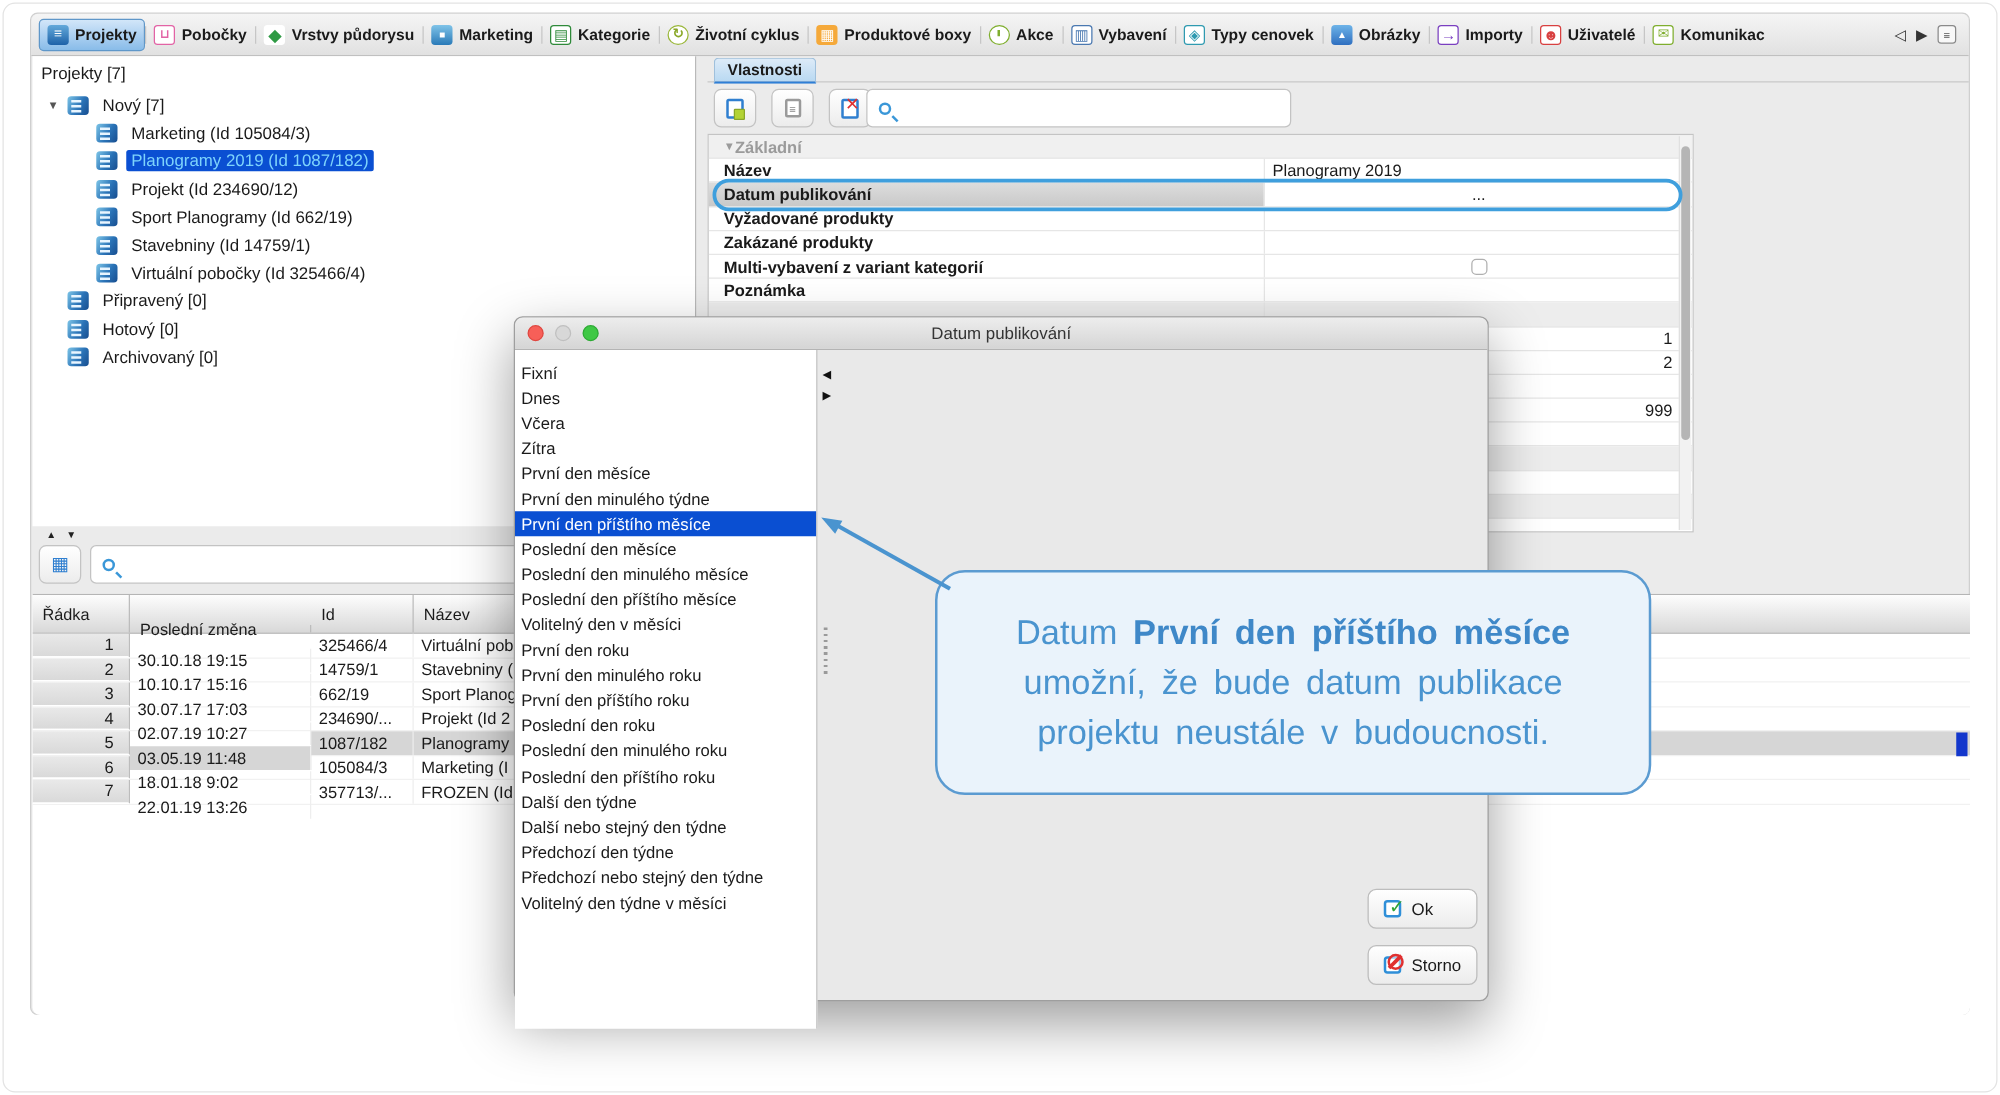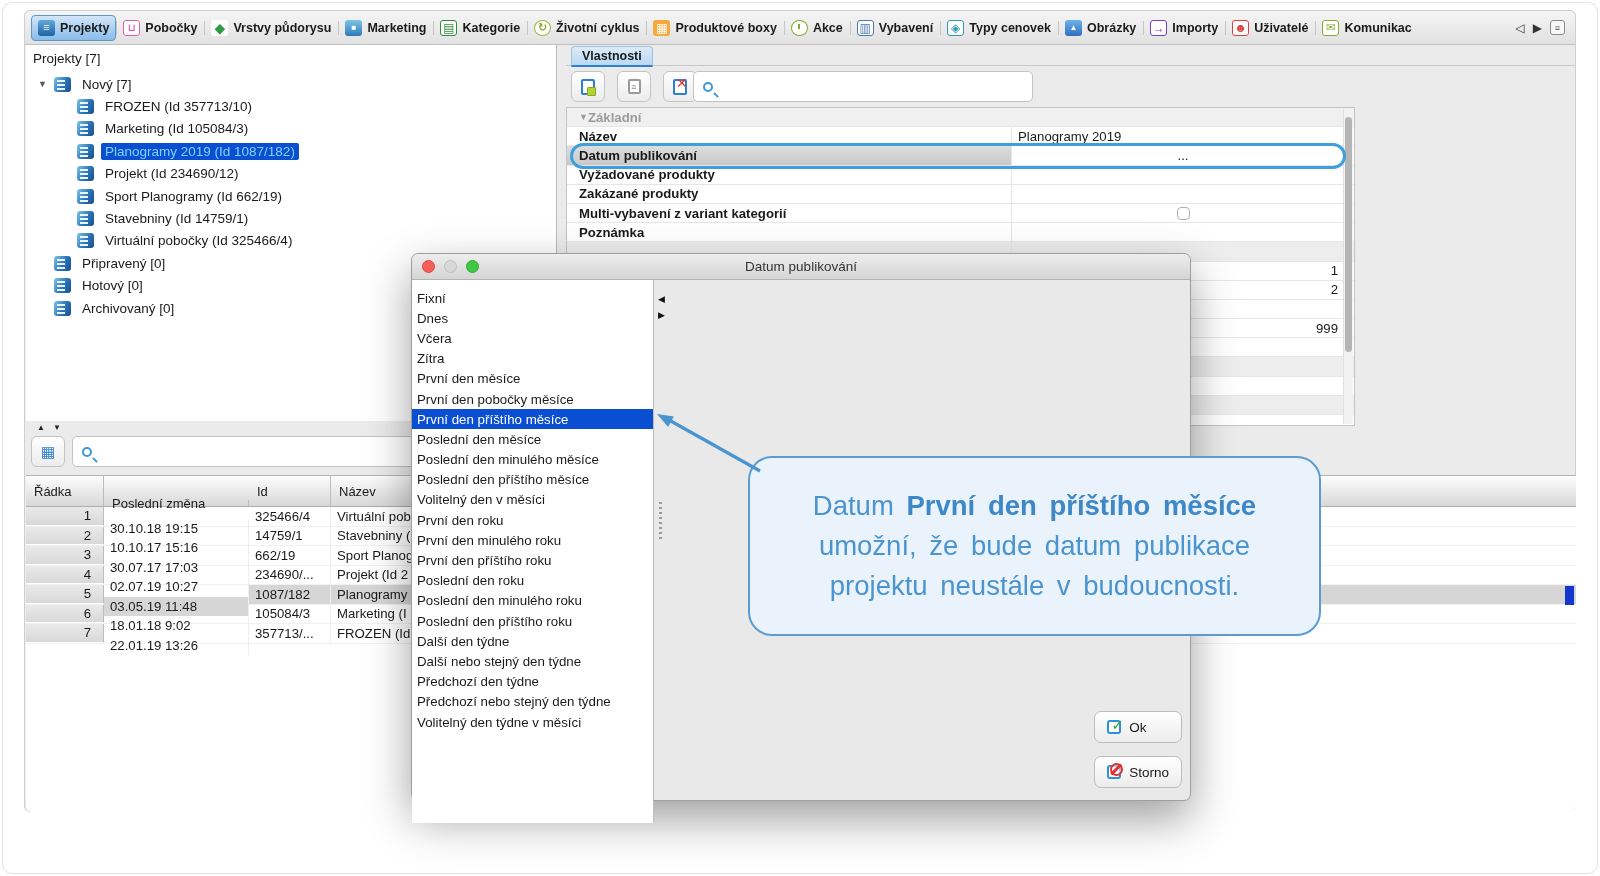--- a/index.html
+++ b/index.html
@@ -231,24 +231,20 @@
   <div class="tree">
     <div class="tree-root">Projekty [7]</div>
     <div class="tree-rows">
         <div class="trow group">
           <span class="tarrow">▼</span>
           <span class="doc"></span>
           <span class="lbl">Nový [7]</span>
         </div>
         <div class="trow child">
           <span class="doc"></span>
-          <span class="lbl">FROZEN (Id 357713/10)</span>
-        </div>
-        <div class="trow child">
-          <span class="doc"></span>
           <span class="lbl">Marketing (Id 105084/3)</span>
         </div>
         <div class="trow child selected">
           <span class="doc"></span>
           <span class="lbl">Planogramy 2019 (Id 1087/182)</span>
         </div>
         <div class="trow child">
           <span class="doc"></span>
           <span class="lbl">Projekt (Id 234690/12)</span>
         </div>
@@ -450,21 +446,21 @@
         <span class="light l-green"></span>
       </div>
       <span>Datum publikování</span>
     </div>
     <div class="dlist">
         <div class="ditem">Fixní</div>
         <div class="ditem">Dnes</div>
         <div class="ditem">Včera</div>
         <div class="ditem">Zítra</div>
         <div class="ditem">První den měsíce</div>
-        <div class="ditem">První den pobočky měsíce</div>
+        <div class="ditem">První den minulého týdne</div>
         <div class="ditem selected">První den příštího měsíce</div>
         <div class="ditem">Poslední den měsíce</div>
         <div class="ditem">Poslední den minulého měsíce</div>
         <div class="ditem">Poslední den příštího měsíce</div>
         <div class="ditem">Volitelný den v měsíci</div>
         <div class="ditem">První den roku</div>
         <div class="ditem">První den minulého roku</div>
         <div class="ditem">První den příštího roku</div>
         <div class="ditem">Poslední den roku</div>
         <div class="ditem">Poslední den minulého roku</div>

